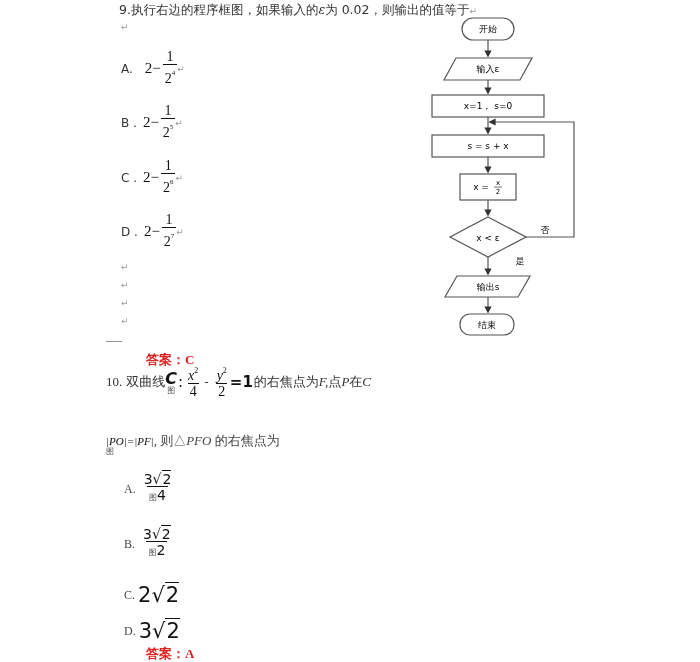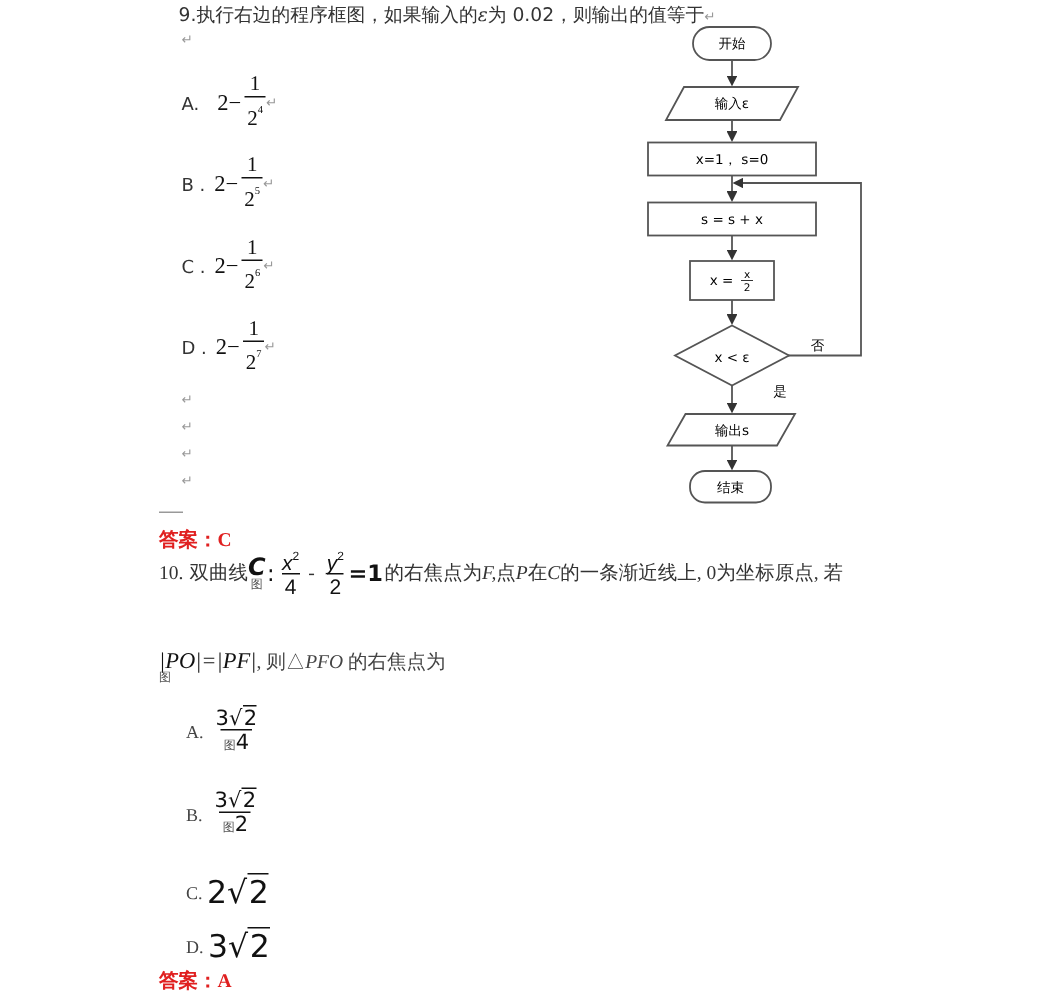--- a/index.html
+++ b/index.html
@@ -9,39 +9,39 @@
   .para-mark { color:#999; font-size:9px; font-family:"DejaVu Sans", sans-serif; }
   .q9-title { left:119px; top:2px; font-size:12.5px; color:#333; white-space:nowrap; }
   .q9-title .eps { font-style:italic; font-family:"DejaVu Serif", serif; }
   .opt-letter { font-size:12px; color:#333; }
   .math { font-family:"Liberation Serif", serif; font-size:15px; color:#111; }
   .frac { display:inline-flex; flex-direction:column; align-items:center; vertical-align:middle; margin-left:2px; }
   .frac .num { font-size:14px; line-height:14px; padding:0 2px; }
   .frac .den { font-size:14px; line-height:16px; border-top:1px solid #111; padding:0 2px; }
   .frac .den sup { font-size:7px; vertical-align:8px; }
   .opt9 { left:121px; display:flex; align-items:center; white-space:nowrap; }
-  .answer { font-family:"Liberation Serif", serif; font-weight:bold; color:#e02020; font-size:13px; }
+  .answer { font-family:"Liberation Serif", serif; font-weight:bold; color:#e02020; font-size:13px;margin-left:40px; }
   .hr-mini { left:106px; top:341px; width:16px; height:1px; background:#999; }
 
   
   .fc-text { font-size:9px; color:#333; font-family:"DejaVu Sans", sans-serif; text-anchor:middle; }
   .fc-shape { fill:#fff; stroke:#555; stroke-width:1.2; }
   .fc-line { stroke:#555; stroke-width:1.2; fill:none; }
 
   
   .q10 { left:106px; top:364px; font-family:"Liberation Serif", serif; font-size:13px; color:#333; white-space:nowrap; display:flex; align-items:center; }
   .q10 .it { font-style:italic; }
   .q10 .bigC { font-family:"DejaVu Sans", sans-serif; font-style:italic; font-size:16px; font-weight:bold; color:#111; }
-  .q10 .frac .num, .q10 .frac .den { font-family:Liberation Sans, sans-serif; font-size:14px; color:#111; }
+  .q10 .frac .num, .q10 .frac .den { font-family:Liberation Serif, serif; font-size:14px; color:#111; }
   .q10 .frac .num i { font-style:italic; }
   .q10 .frac .num sup { font-size:8px; vertical-align:7px; }
   .q10 .eq1 { font-family:"DejaVu Sans", sans-serif; font-weight:bold; font-size:15px; color:#111; margin:0 1px; }
   .tiny-box { font-size:8px; color:#555; }
   .q10b { left:106px; top:432px; font-family:"Liberation Serif", serif; font-size:13px; color:#444; white-space:nowrap; }
-  .q10b .abs-exp { font-style:italic; font-size:15px; color:#111; font-family:"Liberation Serif", serif; }
+  .q10b .abs-exp { font-style:italic; font-size:11px; color:#111; font-family:"Liberation Serif", serif; }
   .opt10 { left:124px; display:flex; align-items:center; font-family:"Liberation Serif", serif; font-size:12px; color:#444; white-space:nowrap; }
   .opt10 .frac .num, .opt10 .frac .den { font-family:"DejaVu Sans", sans-serif; font-size:14px; color:#111; }
   .opt10 .frac .den { border-top:1px solid #111; }
   .sqrt { font-family:"DejaVu Sans", sans-serif; font-size:21px; color:#111; }
   .sqrt .rad { border-top:1px solid #111; padding-left:1px; }
 </style>
 </head>
 <body>
 
 <div class="abs q9-title">
@@ -164,21 +164,20 @@
     <span class="num"><i>y</i><sup>2</sup></span>
     <span class="den" style="border-top:1px solid #111;">2</span>
   </span>
   <span class="eq1">=1</span>
   <span>的右焦点为</span>
     <span class="it">F,</span>
     <span> 点</span>
     <span class="it">P</span>
     <span> 在</span>
     <span class="it">C</span>
-    <span> 的一条渐近线上, 0为坐标原点, 若</span>
 </div>
 
 <div class="abs q10b">
   <span class="abs-exp">|PO|=|PF|</span><span>, 则△</span><span style="font-style:italic;">PFO</span><span> 的右焦点为</span>
 </div>
 <div class="abs tiny-box" style="left:106px;top:446px;">图</div>
 
 <div class="abs opt10" style="top:472px;">
   <span>A.</span>
   <span class="frac" style="margin-left:6px;">

